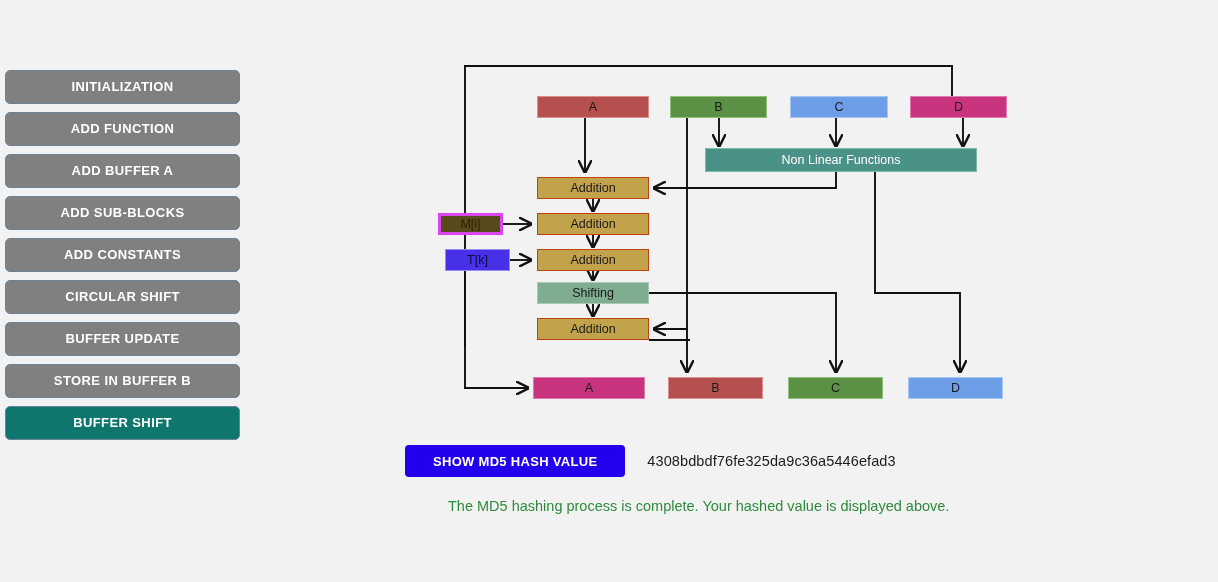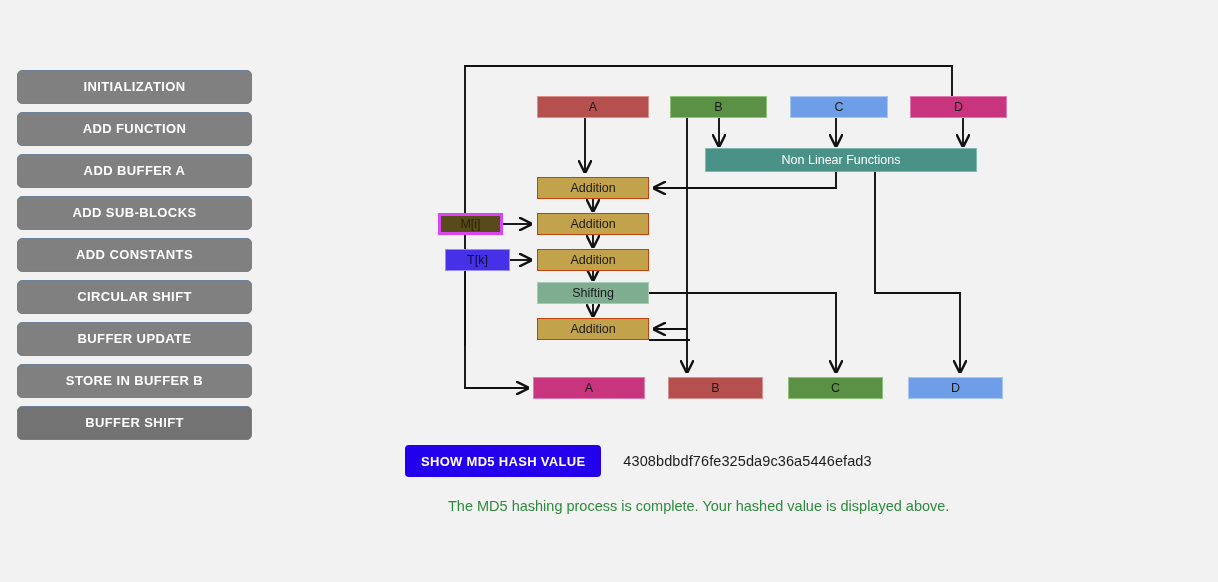--- a/index.html
+++ b/index.html
@@ -12,21 +12,21 @@
   }
   #app {
     position: relative;
     width: 1218px; height: 582px;
     background: #f2f2f2;
   }
 
   
   #sidebar {
     position: absolute;
-    left: 17px; top: 70px;
+    left: 5px; top: 70px;
     width: 235px;
   }
   .step-button {
     display: block;
     box-sizing: border-box;
     width: 235px;
     height: 34px;
     margin-bottom: 8px;
     background: #808080;
     border: 1px solid #6d8298;
@@ -35,21 +35,21 @@
     font-family: "Liberation Sans", sans-serif;
     font-size: 13px;
     font-weight: bold;
     letter-spacing: 0.4px;
     text-align: center;
     line-height: 32px;
     cursor: pointer;
     padding: 0;
   }
   .step-button.active {
-    background: #737373;
+    background: #0f766e;
     border-color: #6d8298;
   }
 
   
   #diagram {
     position: absolute;
     left: 400px; top: 40px;
     width: 640px; height: 380px;
   }
   #wire-layer {
@@ -83,21 +83,21 @@
   
   #hash-row {
     position: absolute;
     left: 405px; top: 445px;
     display: flex;
     align-items: center;
   }
   #show-hash-button {
     box-sizing: border-box;
     height: 32px;
-    padding: 0 16px;
+    padding: 0 28px;
     background: #2200ee;
     border: none;
     border-radius: 4px;
     color: #ffffff;
     font-family: "Liberation Sans", sans-serif;
     font-size: 13px;
     font-weight: bold;
     letter-spacing: 0.3px;
     cursor: pointer;
   }

